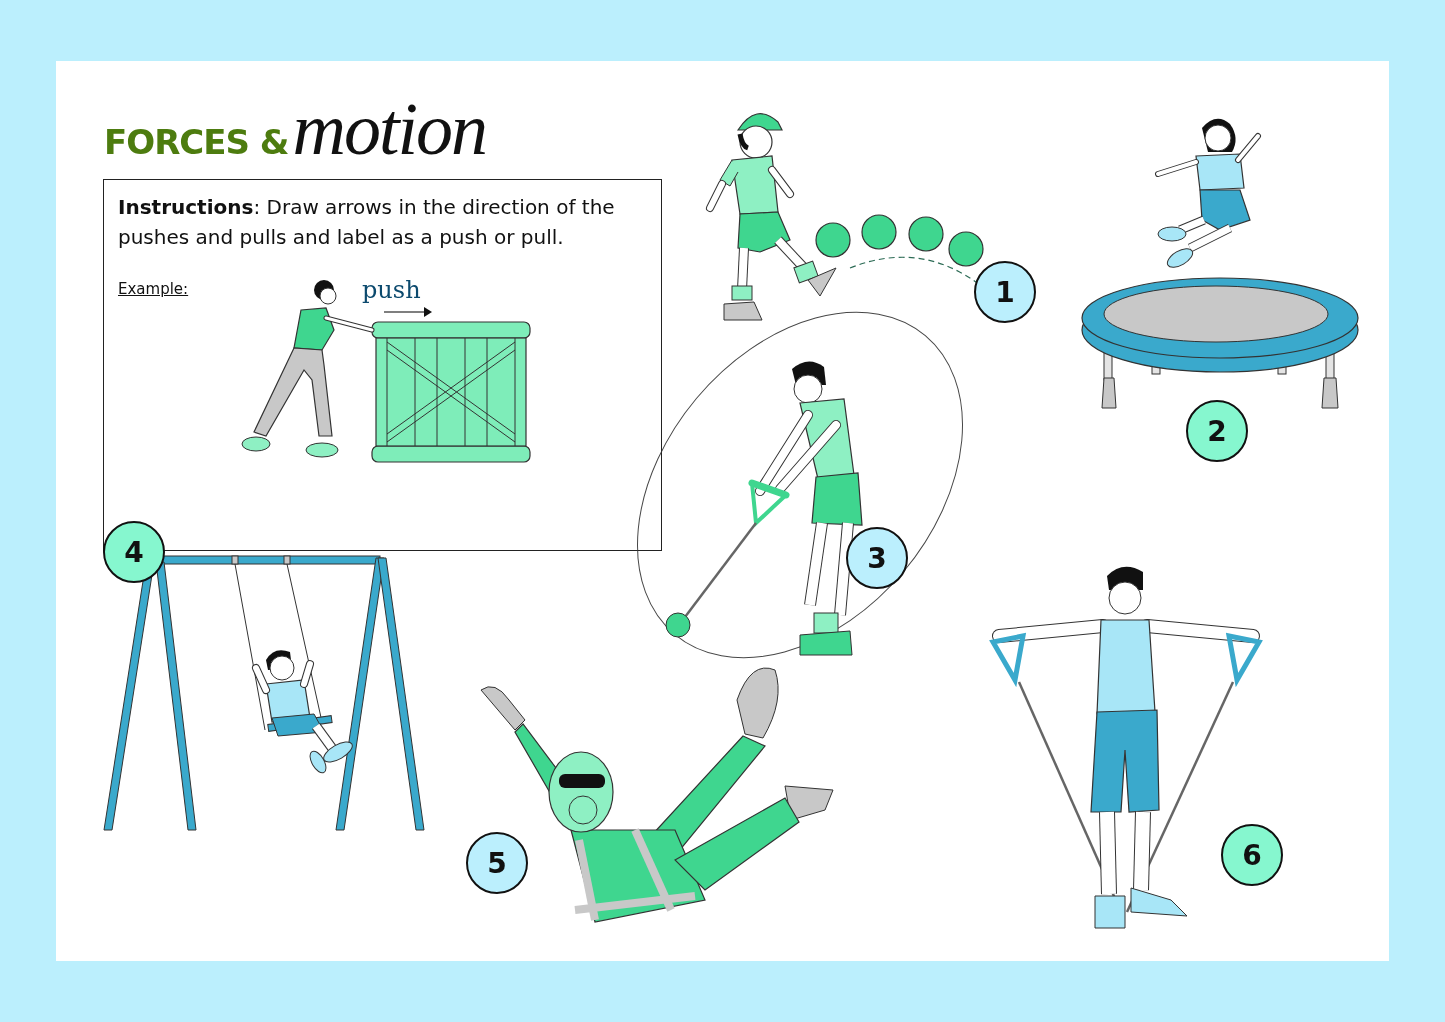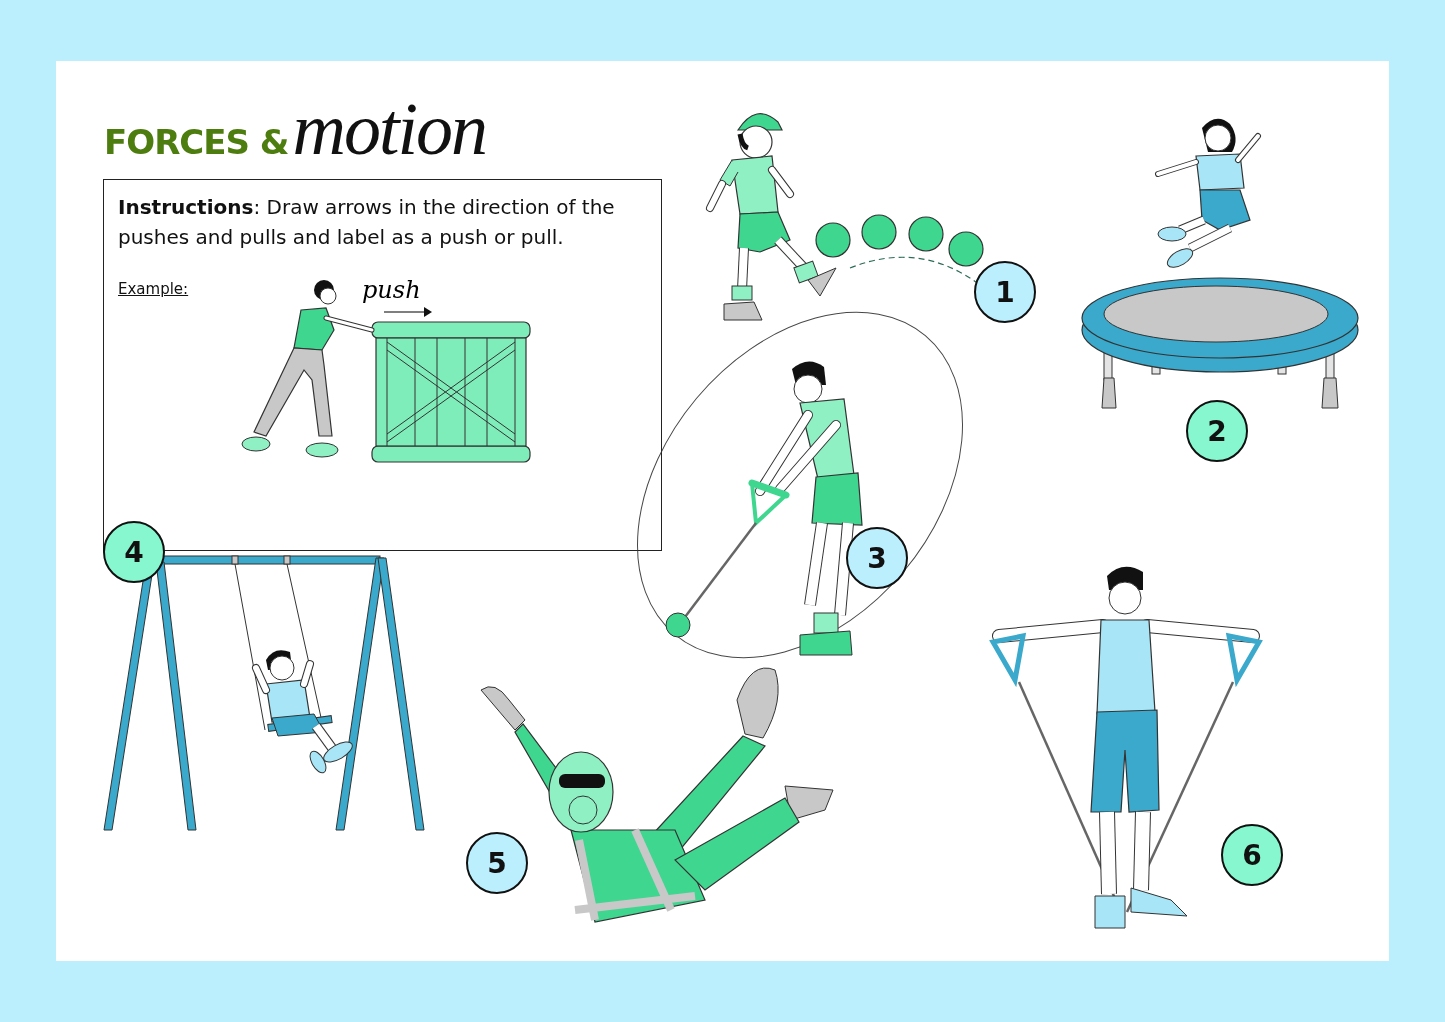--- a/index.html
+++ b/index.html
@@ -40,21 +40,21 @@
     font-family: "DejaVu Sans", sans-serif;
     font-size: 20px; line-height: 30px; color: #111;
   }
   .instr-text b { font-weight: bold; }
   .example-label {
     position: absolute; left: 14px; top: 100px;
     font-family: "DejaVu Sans", sans-serif; font-size: 15px; color: #111; text-decoration: underline;
   }
   .push-label {
     position: absolute; left: 258px; top: 96px;
-    font-family: "DejaVu Serif", serif; font-style: italic; font-size: 24px; color: #000000;
+    font-family: "DejaVu Serif", serif; font-size: 24px; color: #0c4a6e;
   }
   .badge {
     position: absolute; width: 62px; height: 62px; border-radius: 50%;
     border: 2px solid #111; box-sizing: border-box;
     display: flex; align-items: center; justify-content: center;
     font-family: "DejaVu Sans", sans-serif; font-weight: bold; font-size: 28px; color: #111;
   }
   svg { position: absolute; overflow: visible; }
 </style>
 </head>

